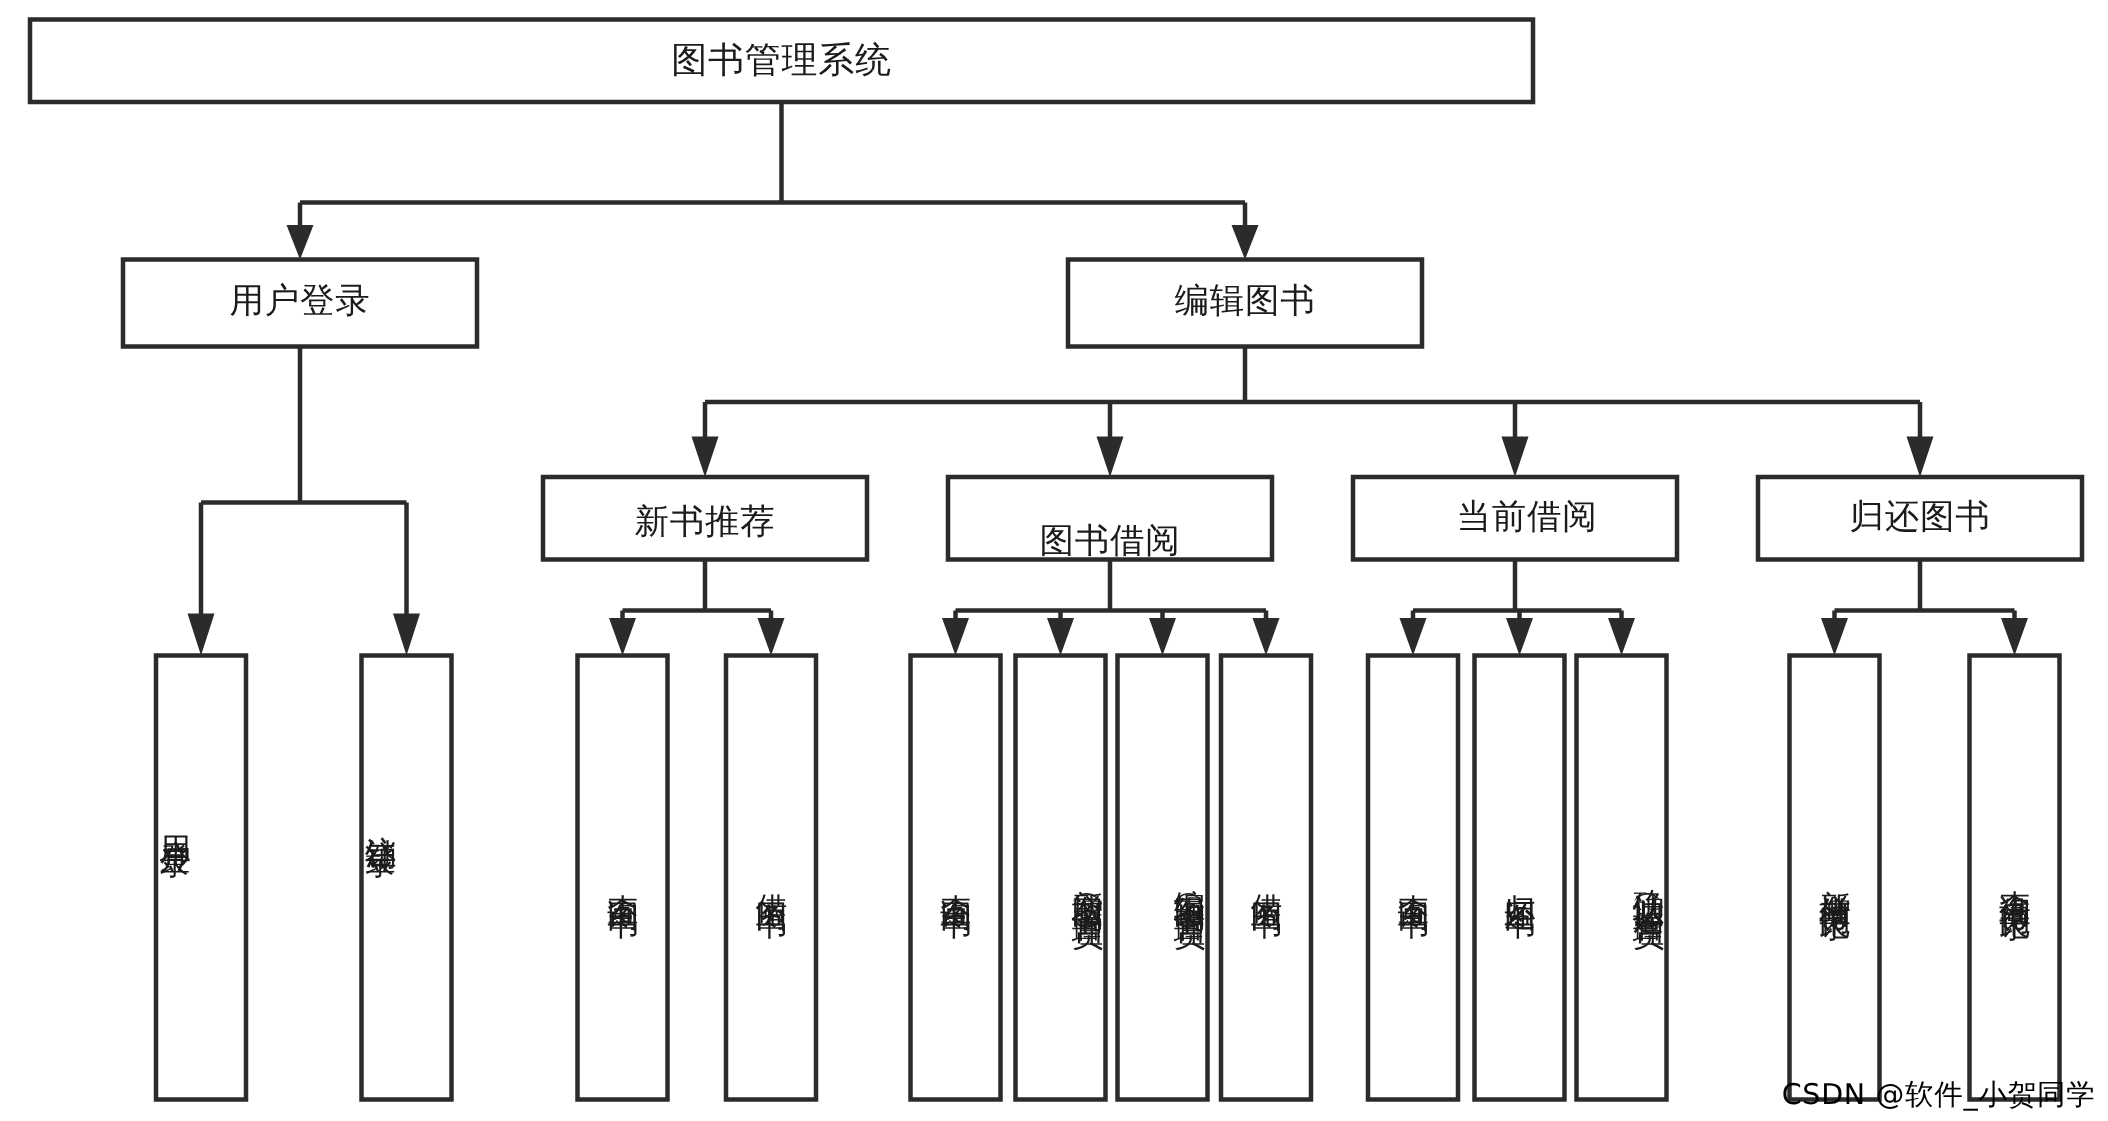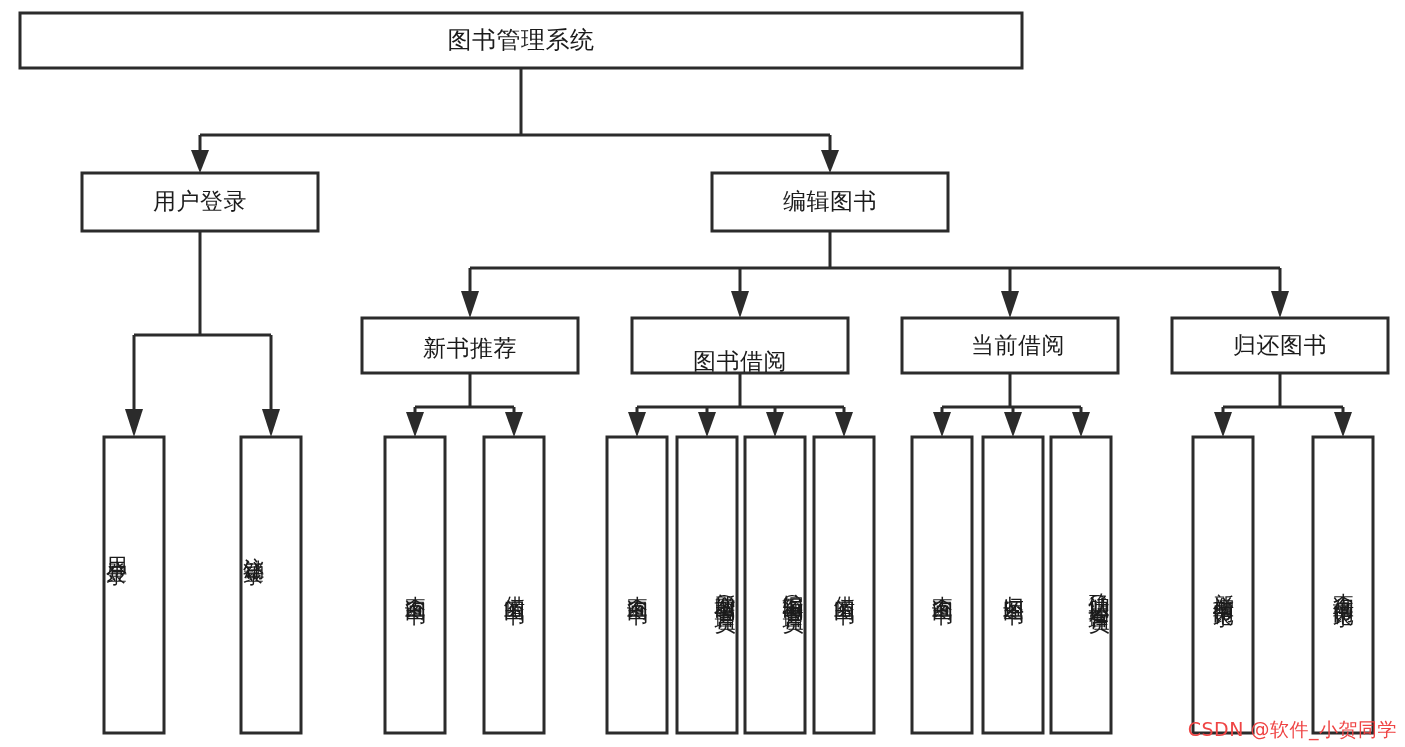--- a/index.html
+++ b/index.html
@@ -64,21 +64,21 @@
   .node-label.vertical.align-end {
     align-items: flex-end;
   }
   .node-label.vertical.align-start {
     align-items: flex-start;
   }
   .watermark {
     position: absolute;
     right: 8px;
     bottom: 4px;
-    color: #ef4444;
+    color: #000000;
     font-size: 19px;
     letter-spacing: 0.5px;
     user-select: none;
     white-space: nowrap;
   }
 </style>
 </head>
 <body>
 
 <div id="diagram-root">

